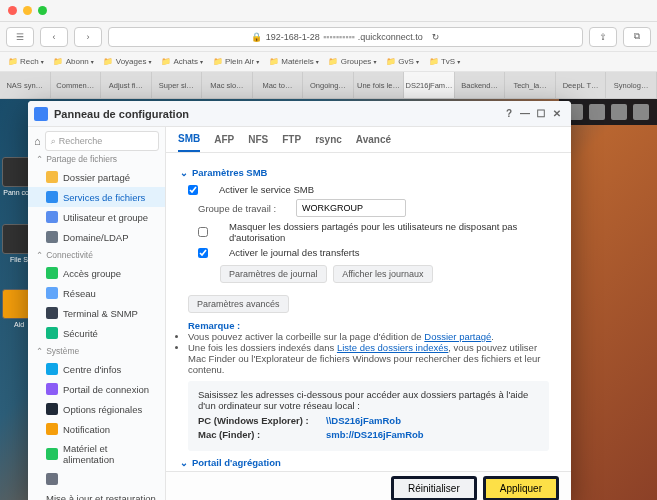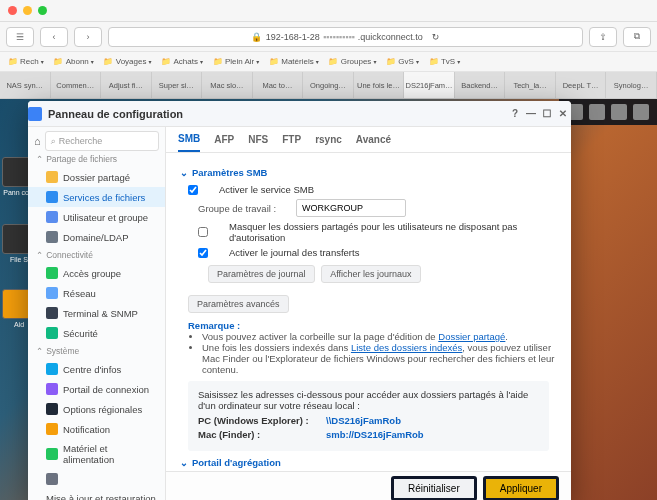--- a/index.html
+++ b/index.html
@@ -14,21 +14,21 @@
 .bm{font-size:8px;color:#555;padding:1px 4px;display:flex;align-items:center;gap:2px;white-space:nowrap}
 .tabbar{height:27px;background:#e8e8e8;display:flex;align-items:stretch;overflow:hidden;border-bottom:1px solid #ccc}
 .tab{flex:1;font-size:7.5px;color:#555;border-right:1px solid #ccc;display:flex;align-items:center;justify-content:center;padding:0 2px;white-space:nowrap;overflow:hidden;background:#ddd}
 .tab.active{background:#f6f6f6}
 .desktop{position:relative;height:408px;background:linear-gradient(135deg,#1a4d6b 0%,#2d5f7a 30%,#b86530 60%,#8b4027 100%)}
 .deskicon{position:absolute;width:38px;text-align:center;font-size:7px;color:#fff}
 .deskicon .ibox{width:34px;height:30px;background:#333;border:1px solid #666;border-radius:3px;margin:0 auto 2px}
 .taskbar{position:absolute;top:0;right:0;height:26px;background:rgba(15,20,28,0.9);display:flex;align-items:center;gap:6px;padding:0 8px}
 .taskbar .ticon{width:16px;height:16px;background:#888;border-radius:2px}
 .window{position:absolute;top:2px;left:28px;width:543px;height:404px;background:#fff;border-radius:4px;box-shadow:0 8px 30px rgba(0,0,0,0.4);display:flex;flex-direction:column;overflow:hidden}
-.winbar{height:26px;background:#f5f7fa;display:flex;align-items:center;padding:0 0;font-size:11px;font-weight:600;color:#333;border-bottom:1px solid #e5e5e5}
+.winbar{height:26px;background:#f5f7fa;display:flex;align-items:center;padding:0 6px;font-size:11px;font-weight:600;color:#333;border-bottom:1px solid #e5e5e5}
 .winbar .cpicon{width:14px;height:14px;background:#3b82f6;border-radius:2px;margin-right:6px}
 .winbar .spacer{flex:1}
 .winbtn{width:16px;height:16px;display:flex;align-items:center;justify-content:center;font-size:10px;color:#666;cursor:pointer}
 .winbody{flex:1;display:flex;overflow:hidden}
 .sidebar{width:138px;background:#fafbfc;border-right:1px solid #e5e5e5;overflow-y:auto;font-size:9.5px}
 .search{margin:4px 6px;height:20px;border:1px solid #ddd;border-radius:3px;display:flex;align-items:center;padding:0 5px;color:#999;font-size:9px;background:#fff}
 .sbgroup{padding:3px 8px;font-size:8.5px;color:#888;display:flex;align-items:center;gap:3px}
 .sbitem{padding:4px 8px 4px 18px;display:flex;align-items:center;gap:5px;color:#444;cursor:pointer}
 .sbitem.active{background:#e3f2fd;color:#0b62c4}
 .sbitem .sicon{width:12px;height:12px;border-radius:2px;flex-shrink:0}
@@ -39,29 +39,29 @@
 .content{flex:1;overflow-y:auto;padding:8px 14px;font-size:9.5px;color:#333}
 .section{color:#0b62c4;font-weight:600;margin:6px 0;display:flex;align-items:center;gap:4px;cursor:pointer}
 .chk{display:flex;align-items:center;gap:21px;margin:4px 0 4px 8px}
 .chk input{width:10px;height:10px}
 .row{display:flex;align-items:center;gap:8px;margin:4px 0 4px 18px}
 .row label{width:90px;color:#555}
 .row input{height:18px;border:1px solid #ccc;border-radius:2px;padding:0 5px;font-size:9px;width:110px}
 .btn{display:inline-block;background:#f1f2f4;border:1px solid #ddd;border-radius:3px;padding:3px 8px;font-size:9px;color:#555;cursor:pointer;margin:3px 4px 3px 0}
 .note{margin:4px 0 4px 8px;color:#555}
 .note b{color:#0b62c4;font-weight:600}
-.note ul{margin-left:14px}
+.note ul{margin-left:0}
 .note a{color:#0b62c4;text-decoration:underline}
 .greybox{background:#f5f7f9;padding:8px 10px;margin:6px 8px;border-radius:3px}
 .greybox .r{display:flex;gap:8px;margin:3px 0}
 .greybox .r .k{width:120px;color:#333;font-weight:600}
 .greybox .r .v{color:#0b62c4;font-weight:600}
 .footer{height:34px;border-top:1px solid #e5e5e5;display:flex;align-items:center;justify-content:flex-end;gap:6px;padding:0 12px;background:#fdfdfd}
 .footer .fbtn{background:#f1f2f4;border:3px solid #0f172a;border-radius:3px;padding:4px 14px;font-size:10px;cursor:pointer}
-.footer .fbtn.primary{background:#eab308}
+.footer .fbtn.primary{background:#fde047}
 ::-webkit-scrollbar{width:6px}::-webkit-scrollbar-thumb{background:#ccc;border-radius:3px}
 </style>
 </head>
 <body>
 
 <div class="macbar">
   <div class="dot r"></div>
   <div class="dot y"></div>
   <div class="dot g"></div>
 </div>
@@ -227,21 +227,21 @@
             <input value="WORKGROUP" style="">
           </div>
           <label class="chk" style="margin-left:18px">
               <input type="checkbox" style="">
               <span>Masquer les dossiers partagés pour les utilisateurs ne disposant pas d'autorisation</span>
             </label>
           <label class="chk" style="margin-left:18px">
               <input type="checkbox" checked="" style="">
               <span>Activer le journal des transferts</span>
             </label>
-          <div style="margin-left:28px">
+          <div style="margin-left:40px">
             <span class="btn">Paramètres de journal</span>
             <span class="btn">Afficher les journaux</span>
           </div>
           <div style="margin:6px 0 0 8px"><span class="btn">Paramètres avancés</span></div>
 
           <div class="note">
             <b>Remarque :</b>
             <ul>
               <li><span>Vous pouvez activer la corbeille sur la page d'édition de </span><a>Dossier partagé</a>.</li>
               <li><span>Une fois les dossiers indexés dans </span><a>Liste des dossiers indexés</a><span>, vous pouvez utiliser Mac Finder ou l'Explorateur de fichiers Windows pour rechercher des fichiers et leur contenu.</span></li>

